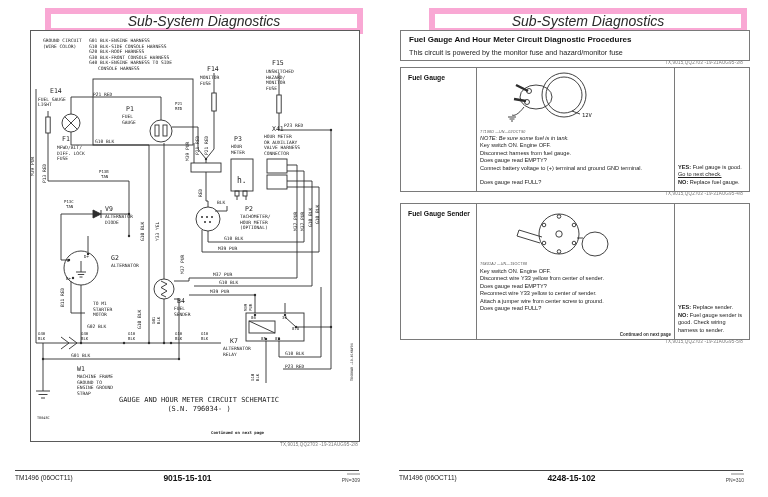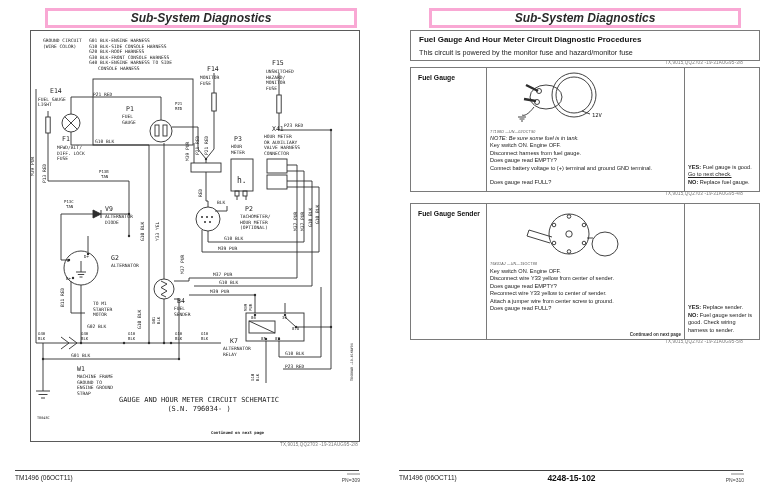--- a/index.html
+++ b/index.html
@@ -1,30 +1,30 @@
 <!DOCTYPE html>
 <html><head>
 <meta charset="utf-8">
 <style>
   html,body{margin:0;padding:0;background:#fff;}
   .sheet{position:relative;width:768px;height:497px;background:#ffffff;overflow:hidden;
          font-family:"Liberation Sans",sans-serif;color:#1c1c1c;}
   .page{position:absolute;top:0;width:384px;height:497px;}
   .page-left{left:0;}
   .page-right{left:384px;}
-  .hdr{position:absolute;left:45px;top:8px;width:306px;height:14px;border:3px solid #f9a8d4;
-       display:flex;align-items:center;justify-content:center;font-style:italic;font-size:12px;color:#2a2a2a;font-weight:bold;}
+  .hdr{position:absolute;left:45px;top:8px;width:306px;height:14px;border:6px solid #f9a8d4;
+       display:flex;align-items:center;justify-content:center;font-style:italic;font-size:14px;color:#2a2a2a;}
   
   .schem-box{position:absolute;left:30px;top:30px;width:328px;height:410px;border:1px solid #5a5a5a;background:#fff;}
   .schem-box svg{display:block;}
   #schem text{font-family:"DejaVu Sans Mono",monospace;fill:#222;}
   .docid{position:absolute;font-size:4.5px;color:#777;letter-spacing:.2px;}
   .docid-left{top:442px;left:30px;width:328px;text-align:right;}
   
-  .rbox{position:absolute;left:26px;width:348px;border:1px solid #7a7a7a;background:#fff;}
+  .rbox{position:absolute;left:16px;width:348px;border:1px solid #7a7a7a;background:#fff;}
   .intro-box{top:30px;height:29px;}
   .intro-title{position:absolute;left:8px;top:4px;font-size:8px;font-weight:bold;color:#111;}
   .intro-body{position:absolute;left:8px;top:17px;font-size:7.2px;color:#222;}
   .proc-box .vline{position:absolute;top:0;bottom:0;width:0;border-left:1px solid #7a7a7a;}
   .gauge-box{top:67px;height:123px;}
   .sender-box{top:203px;height:135px;}
   .col-label{position:absolute;left:0;top:0;width:75px;}
   .sec-label{position:absolute;left:7px;top:6px;font-size:6.8px;font-weight:bold;color:#111;}
   .col-mid{position:absolute;left:75px;top:0;width:198px;height:100%;}
   .col-right{position:absolute;left:273px;top:0;width:75px;height:100%;}
@@ -281,20 +281,21 @@
             <text x="6" y="388" font-size="3.5">T8048C</text>
             <text x="322" y="350" font-size="3.3" transform="rotate(-90 322 350)">T8480AB  —19—01MAY94</text>
             <text x="233" y="403" font-size="4" text-anchor="end" font-weight="bold">Continued on next page</text>
           </g>
       </svg>
     </div>
     <div class="docid docid-left">TX,9015,QQ2703 -19-31AUG95-2/8</div>
 
     <div class="f-rule"></div>
     <div class="f-left">TM1496 (06OCT11)</div>
+    <div class="f-center">9015-15-101</div>
     <div class="f-mini"></div>
     <div class="f-pn">PN=309</div>
   </div>
 
   <div class="page page-right">
     <div class="hdr">
       <span>Sub-System Diagnostics</span>
     </div>
 
     <div class="rbox intro-box">

